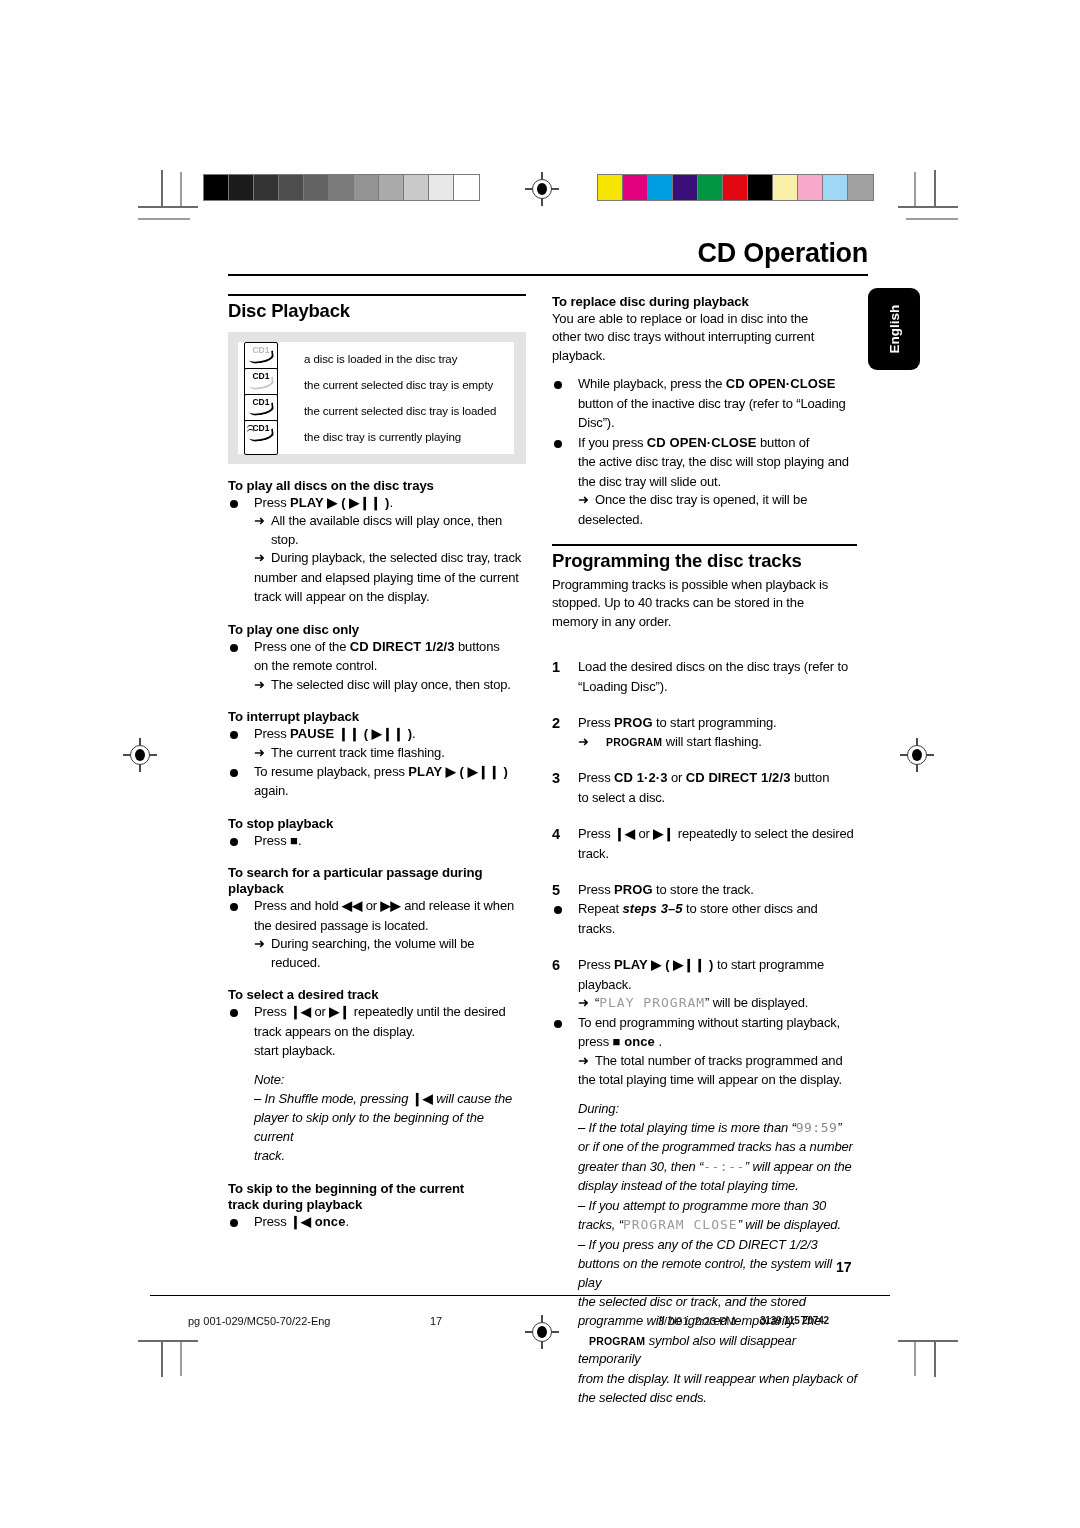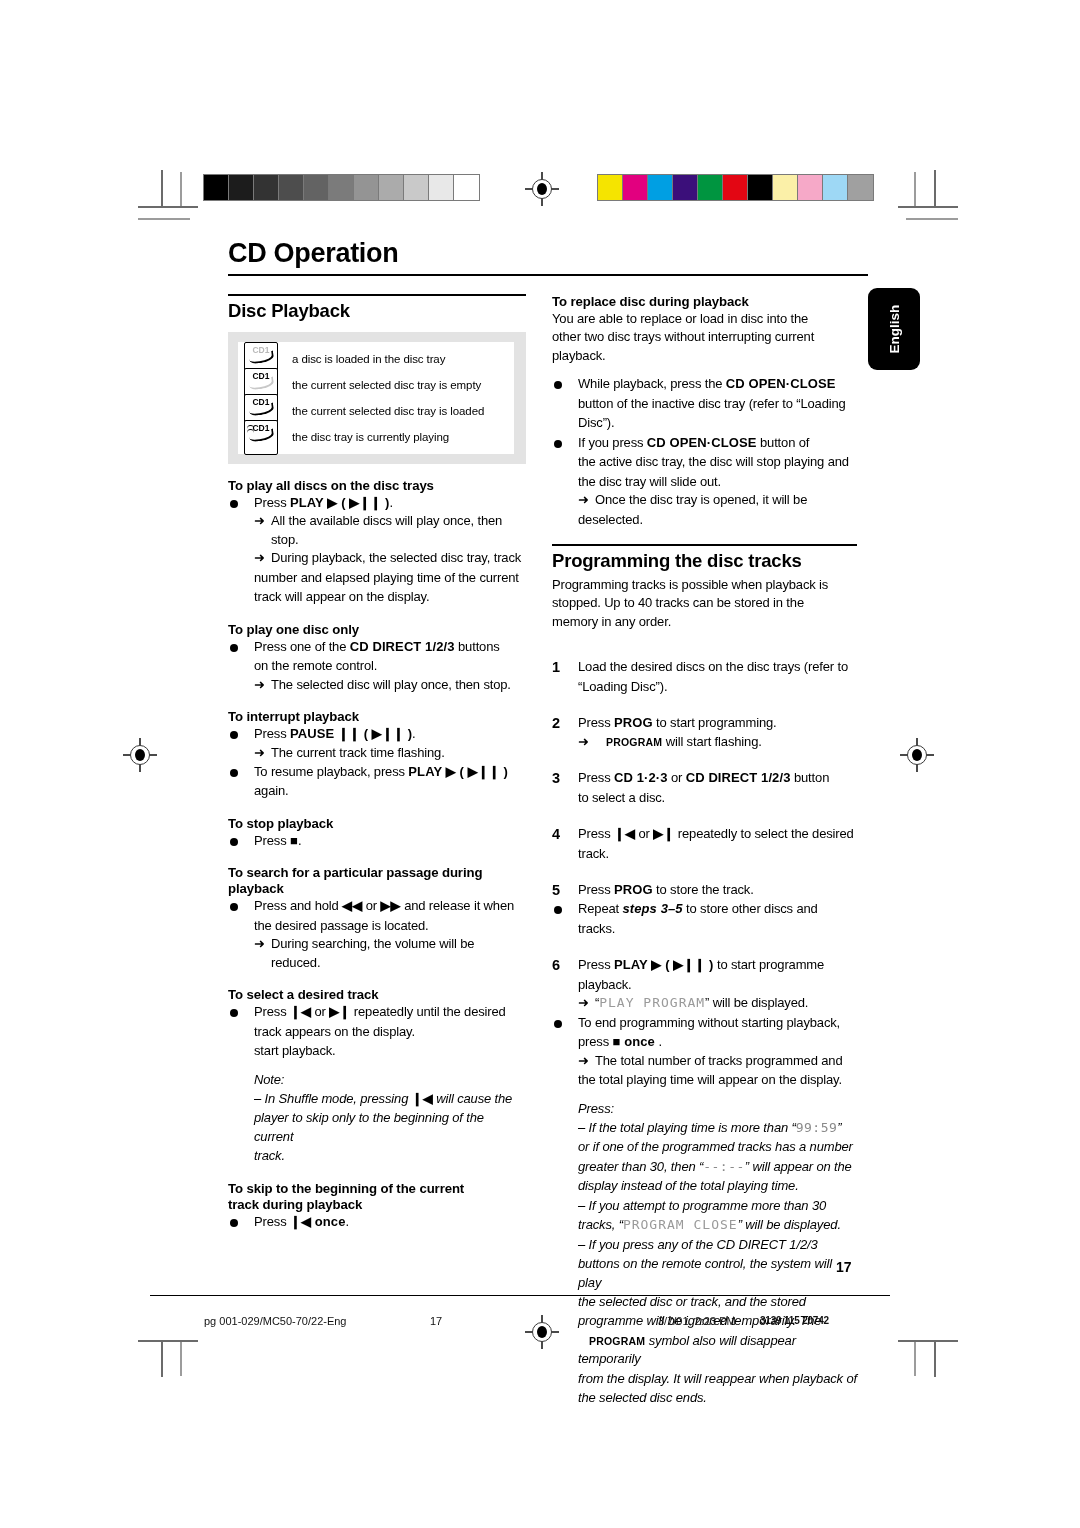--- a/index.html
+++ b/index.html
@@ -23,21 +23,21 @@
 
   
   .barstrip { position:absolute; display:flex; border:1px solid #7a7a7a; background:#7a7a7a; }
   .barstrip i { display:block; width:25px; height:25px; border-right:1px solid #7a7a7a; }
   .barstrip i:last-child { border-right:none; }
 
   
   .page { position:absolute; left:228px; top:240px; width:640px; }
 
   .page-title {
-    text-align:left;
+    text-align:right;
     font-size:27px;
     font-weight:bold;
     letter-spacing:-0.3px;
     line-height:1;
     padding-bottom:7px;
   }
   .title-rule { border-top:2.5px solid #000; width:100%; margin-bottom:18px; }
 
   .columns { display:flex; gap:26px; }
   .col-left { width:298px; }
@@ -78,21 +78,21 @@
 
   .gap { height:15px; }
   .gap-s { height:9px; }
 
   
   .disc-box { background:#e3e3e3; padding:10px 12px 10px 10px; margin:0 0 14px 0; }
   .disc-inner { background:#fff; padding:4px 6px; }
   .disc-row { display:flex; align-items:center; height:26px; }
   .disc-ico {
     width:34px; height:35px; border:1.5px solid #000; border-radius:2px;
-    position:relative; margin-right:14px; flex:none; background:#fff; overflow:hidden;padding-left:32px;
+    position:relative; margin-right:26px; flex:none; background:#fff; overflow:hidden;padding-left:32px;
   }
   .disc-ico .lbl {
     position:absolute; left:0; right:0; top:2px; text-align:center;
     font-size:8.5px; font-weight:bold; font-family:"Liberation Sans", sans-serif;
   }
   .disc-ico .lbl.faint { color:#b9b9b9; }
   .disc-ico .swoosh {
     position:absolute; left:4px; top:9px; width:25px; height:11px;
     border-bottom:2.5px solid #000; border-right:2.5px solid #000;
     border-radius:0 0 60% 40%; transform:rotate(-8deg);
@@ -109,21 +109,21 @@
   .lang-tab span {
     position:absolute; left:50%; top:50%;
     transform:translate(-50%,-50%) rotate(-90deg);
     color:#fff; font-size:13.5px; font-weight:bold; white-space:nowrap;
   }
 
   
   .folio { position:absolute; left:836px; top:1259px; font-size:14px; font-weight:bold; }
   .foot-rule { position:absolute; left:150px; top:1295px; width:740px; border-top:1px solid #000; }
   .foot { position:absolute; top:1315px; font-size:11px; color:#111; }
-  .foot-left { left:204px; }
+  .foot-left { left:188px; }
   .foot-pg { left:430px; }
   .foot-date { left:658px; }
   .foot-code { left:760px; font-size:10px; font-weight:bold; letter-spacing:-0.2px; }
 </style>
 </head>
 <body>
 
 <div class="crop" style="left:138px;top:206px;width:60px;height:1.6px;"></div>
 <div class="crop" style="left:161px;top:170px;width:1.6px;height:37px;"></div>
 <div class="crop" style="left:138px;top:218px;width:52px;height:2.4px;background:#9c9c9c;"></div>
@@ -347,21 +347,21 @@
       <div class="nb txt">playback.</div>
       <div class="arrow txt"><span class="at"><span>“</span><span class="lcd-b">PLAY PROGRAM</span><span>” will be displayed.</span></span></div>
 
       <div class="bl txt">To end programming without starting playback,</div>
       <div class="nb txt"><span>press </span><b>■</b><b> once</b><span> .</span></div>
       <div class="arrow txt"><span class="at">The total number of tracks programmed and</span></div>
       <div class="nb txt">the total playing time will appear on the display.</div>
 
       <div class="gap-s"></div>
 
-      <div class="nb txt note-i">Press:</div>
+      <div class="nb txt note-i">During:</div>
       <div class="nb txt note-i"><span>–  If the total playing time is more than “</span><span class="lcd">99:59</span><span>”</span></div>
       <div class="nb txt note-i">or if one of the programmed tracks has a number</div>
       <div class="nb txt note-i"><span>greater than 30, then “</span><span class="lcd">--:--</span><span>” will appear on the</span></div>
       <div class="nb txt note-i">display instead of the total playing time.</div>
       <div class="nb txt note-i">–  If you attempt to programme more than 30</div>
       <div class="nb txt note-i"><span>tracks, “</span><span class="lcd-b">PROGRAM CLOSE</span><span>” will be displayed.</span></div>
       <div class="nb txt note-i">–  If you press any of the CD DIRECT 1/2/3</div>
       <div class="nb txt note-i">buttons on the remote control, the system will play</div>
       <div class="nb txt note-i">the selected disc or track, and the stored</div>
       <div class="nb txt note-i">programme will be ignored temporarily. The</div>

